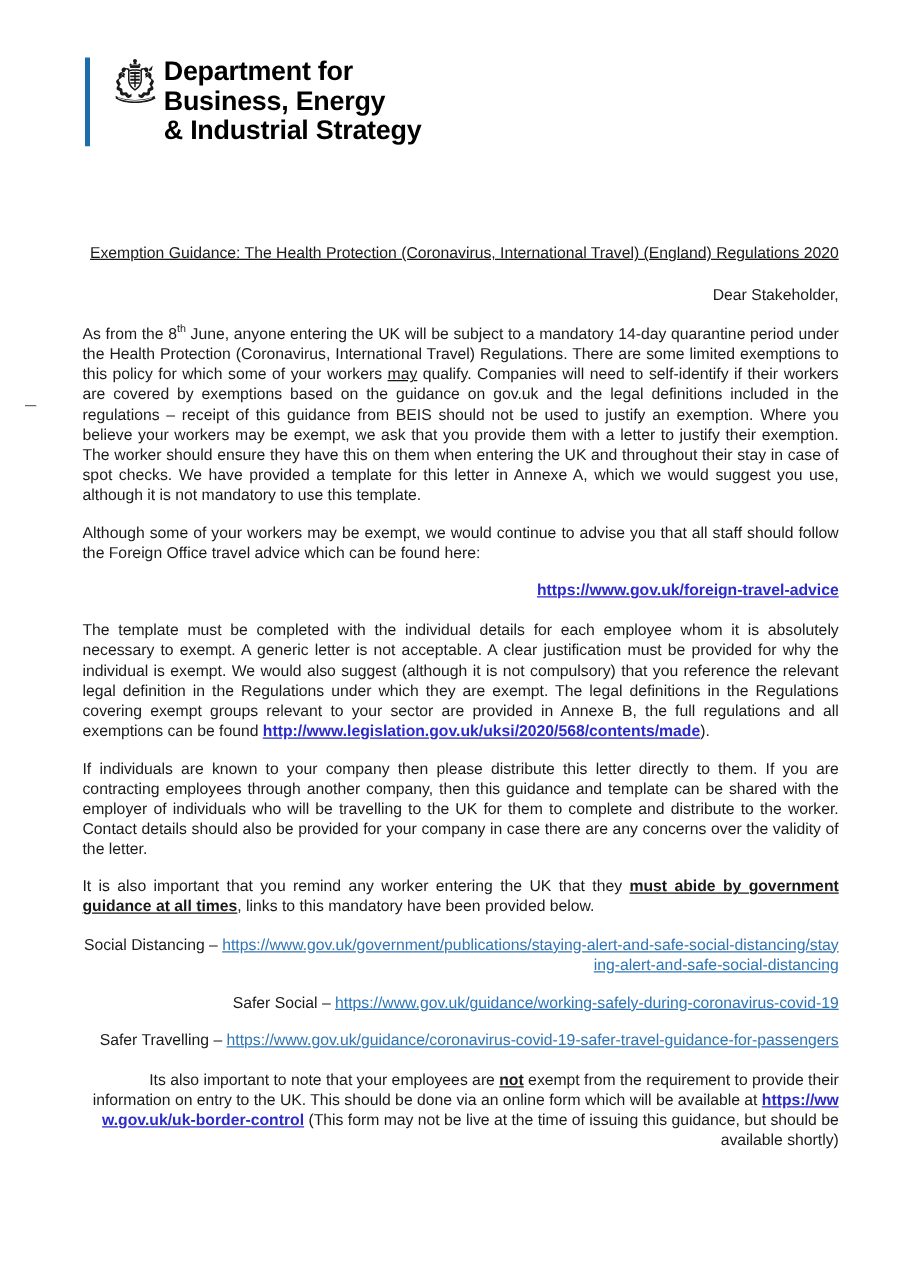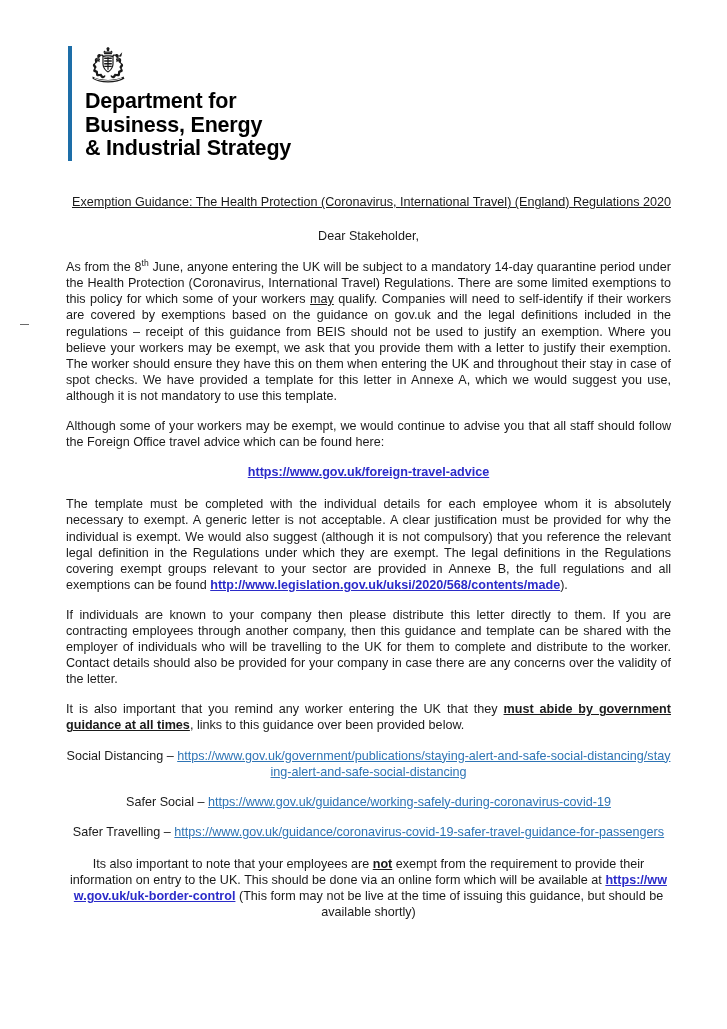--- a/index.html
+++ b/index.html
@@ -29,21 +29,21 @@
     align-items: stretch;
   }
   .brand-bar {
     width: 4px;
     background: #1d6ea8;
     margin-right: 13px;
     flex: 0 0 4px;
   }
   .brand-block {
     display: flex;
-    flex-direction: column;
+    flex-direction: row;
   }
   .crest {
     width: 46px;
     height: 40px;
     margin-bottom: 4px;
   }
   .dept-name {
     font-family: "Liberation Sans", sans-serif;
     font-size: 21.5px;
     line-height: 23.5px;
@@ -61,21 +61,21 @@
     width: 605px;
     font-size: 12.6px;
     line-height: 16.1px;
     color: #1a1a1a;
   }
   p {
     margin: 0 0 14px 0;
     text-align: justify;
   }
   p.left {
-    text-align: center;
+    text-align: right;
   }
   .doc-title {
     text-decoration: underline;
     margin-bottom: 18px;
     text-align: right;
   }
   .salutation {
     margin-bottom: 15px;
   }
   .u { text-decoration: underline; }
@@ -153,21 +153,21 @@
     <p><span>As from the 8</span><sup>th</sup><span> June, anyone entering the UK will be subject to a mandatory 14-day quarantine period under the Health Protection (Coronavirus, International Travel) Regulations.  There are some limited exemptions to this policy for which some of your workers </span><span class="u">may</span><span> qualify.  Companies will need to self-identify if their workers are covered by exemptions based on the guidance on gov.uk and the legal definitions included in the regulations – receipt of this guidance from BEIS should not be used to justify an exemption.    Where you believe your workers may be exempt, we ask that you provide them with a letter to justify their exemption. The worker should ensure they have this on them when entering the UK and throughout their stay in case of spot checks.  We have provided a template for this letter in Annexe A, which we would suggest you use, although it is not mandatory to use this template.</span></p>
 
     <p>Although some of your workers may be exempt, we would continue to advise you that all staff should follow the Foreign Office travel advice which can be found here:</p>
 
     <p class="left gap-md"><a class="link visited" href="#">https://www.gov.uk/foreign-travel-advice</a></p>
 
     <p><span>The template must be completed with the individual details for each employee whom it is absolutely necessary to exempt.  A generic letter is not acceptable.  A clear justification must be provided for why the individual is exempt.  We would also suggest (although it is not compulsory) that you reference the relevant legal definition in the Regulations under which they are exempt. The legal definitions in the Regulations covering exempt groups relevant to your sector are provided in Annexe B, the full regulations and all exemptions can be found </span><a class="link visited" href="#">http://www.legislation.gov.uk/uksi/2020/568/contents/made</a><span>).</span></p>
 
     <p>If individuals are known to your company then please distribute this letter directly to them. If you are contracting employees through another company, then this guidance and template can be shared with the employer of individuals who will be travelling to the UK for them to complete and distribute to the worker. Contact details should also be provided for your company in case there are any concerns over the validity of the letter.</p>
 
-    <p><span>It is also important that you remind any worker entering the UK that they </span><span class="bu">must abide by government guidance at all times</span><span>, links to this guidance over been provided below.</span></p>
+    <p><span>It is also important that you remind any worker entering the UK that they </span><span class="bu">must abide by government guidance at all times</span><span>, links to this mandatory have been provided below.</span></p>
 
     <p class="left"><span>Social Distancing – </span><a class="link fresh" href="#">https://www.gov.uk/government/publications/staying-alert-and-safe-social-distancing/staying-alert-and-safe-social-distancing</a></p>
 
     <p class="left"><span>Safer Social – </span><a class="link fresh" href="#">https://www.gov.uk/guidance/working-safely-during-coronavirus-covid-19</a></p>
 
     <p class="left gap-md"><span>Safer Travelling – </span><a class="link fresh" href="#">https://www.gov.uk/guidance/coronavirus-covid-19-safer-travel-guidance-for-passengers</a></p>
 
     <p class="left"><span>Its also important to note that your employees are </span><span class="bu">not</span><span> exempt from the requirement to provide their information on entry to the UK. This should be done via an online form which will be available at </span><a class="link visited" href="#">https://www.gov.uk/uk-border-control</a><span> (This form may not be live at the time of issuing this guidance, but should be available shortly)</span></p>
 
   </div>

